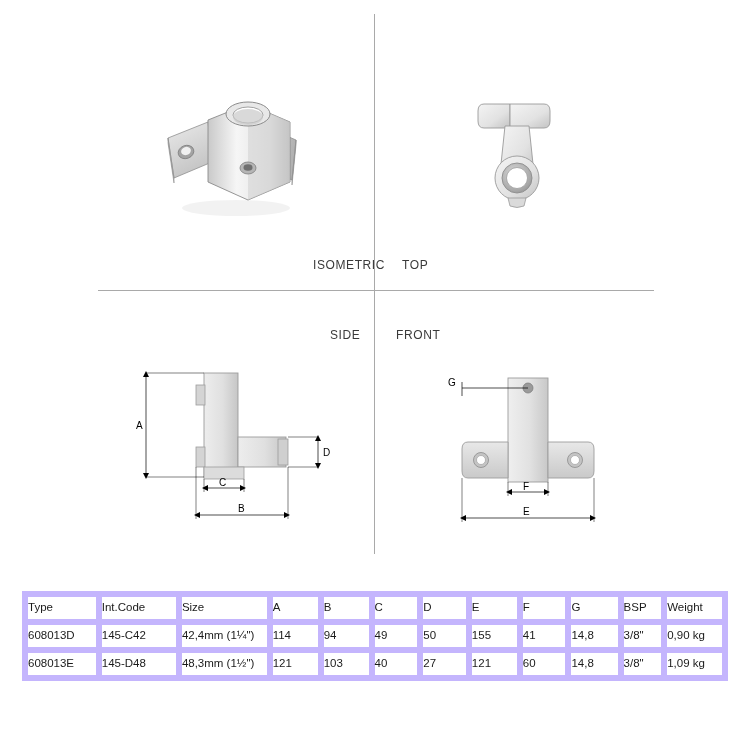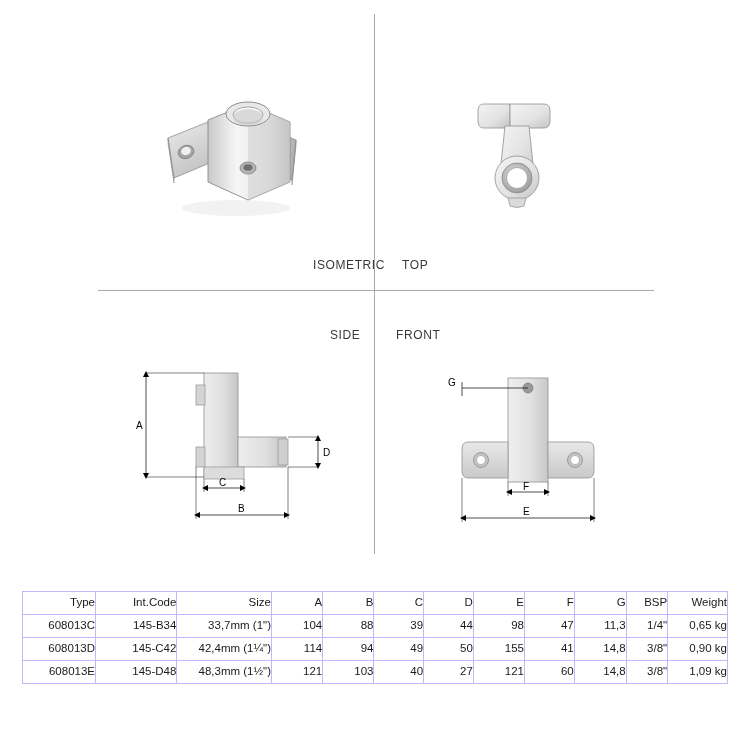--- a/index.html
+++ b/index.html
@@ -63,22 +63,22 @@
   .spec-table {
     position: absolute;
     left: 22px;
     top: 591px;
     width: 706px;
     border-collapse: collapse;
     font-size: 11.5px;
   }
   .spec-table th,
   .spec-table td {
-    border: 1px solid #c4b5fd;
-    text-align: right;
+    border: 6px solid #c4b5fd;
+    text-align: left;
     padding: 2px 0 3px 0;
     font-weight: normal;
     height: 17px;
     line-height: 15px;
     background: #ffffff;
   }
   .spec-table th { font-weight: normal; }
   .col-type     { width: 80px; }
   .col-intcode  { width: 92px; }
   .col-size     { width: 110px; }
@@ -306,34 +306,20 @@
         <th class="col-c">C</th>
         <th class="col-d">D</th>
         <th class="col-e">E</th>
         <th class="col-f">F</th>
         <th class="col-g">G</th>
         <th class="col-bsp">BSP</th>
         <th class="col-weight">Weight</th>
       </tr>
     </thead>
     <tbody>
-      <tr>
-        <td>608013C</td>
-        <td>145-B34</td>
-        <td>33,7mm (1")</td>
-        <td>104</td>
-        <td>88</td>
-        <td>39</td>
-        <td>44</td>
-        <td>98</td>
-        <td>47</td>
-        <td>11,3</td>
-        <td>1/4"</td>
-        <td>0,65 kg</td>
-      </tr>
       <tr>
         <td>608013D</td>
         <td>145-C42</td>
         <td>42,4mm (1¼")</td>
         <td>114</td>
         <td>94</td>
         <td>49</td>
         <td>50</td>
         <td>155</td>
         <td>41</td>

